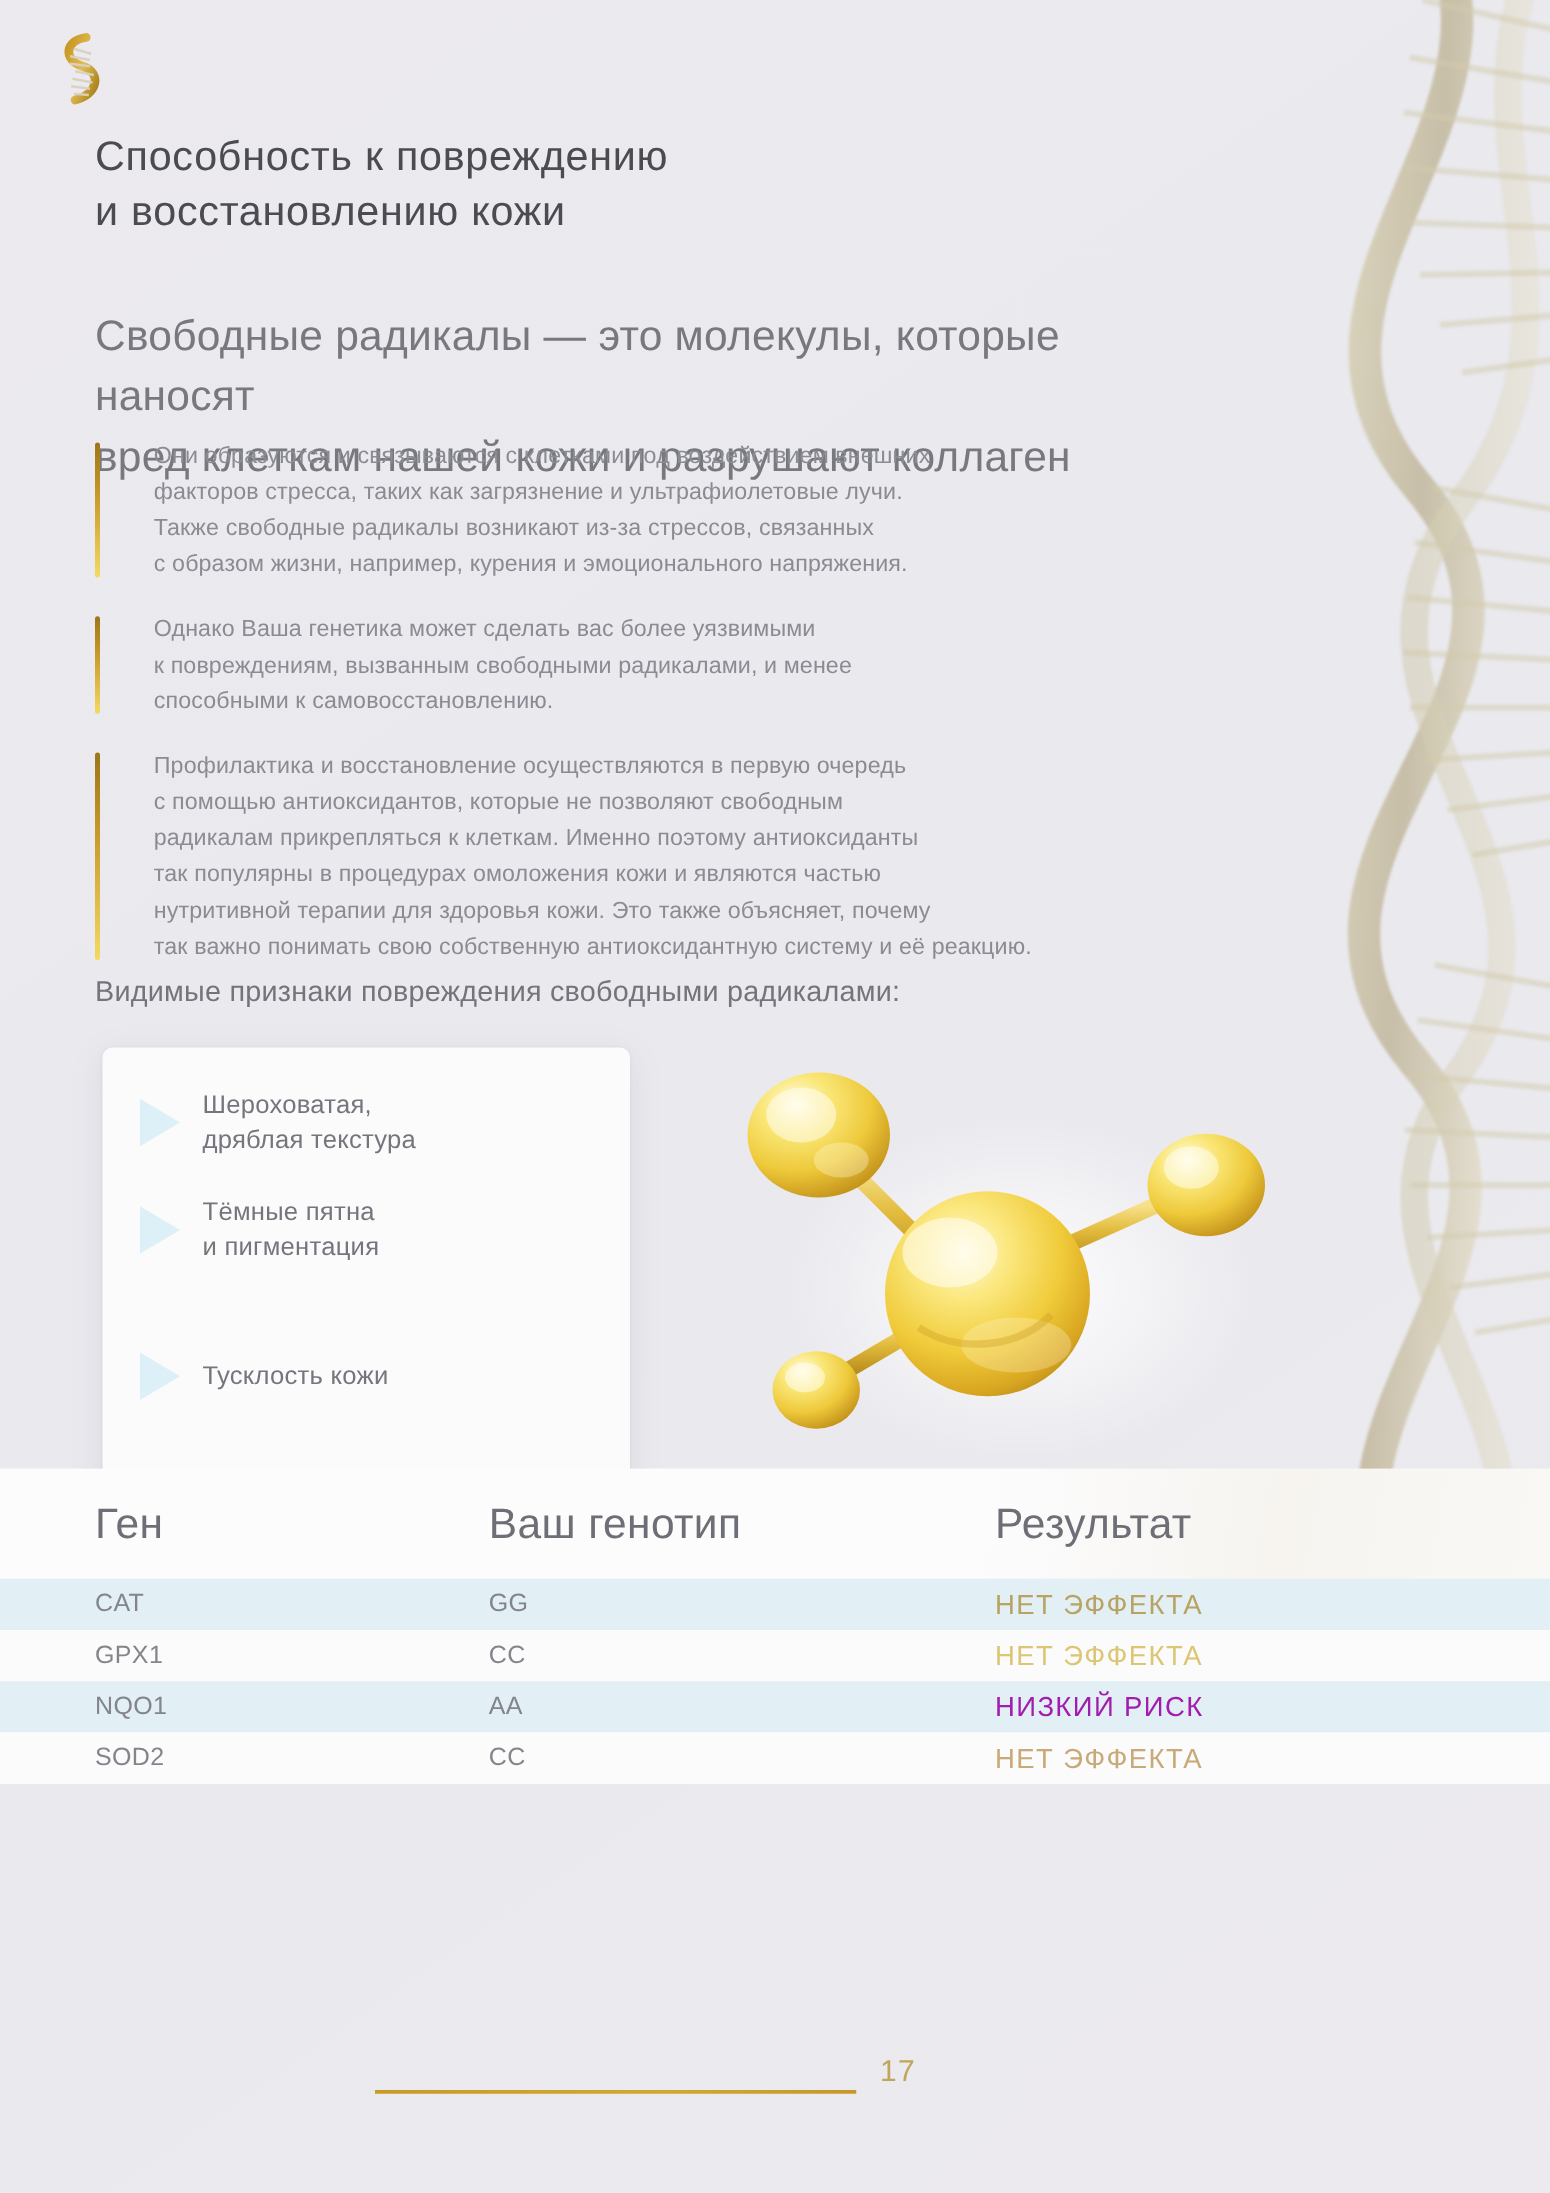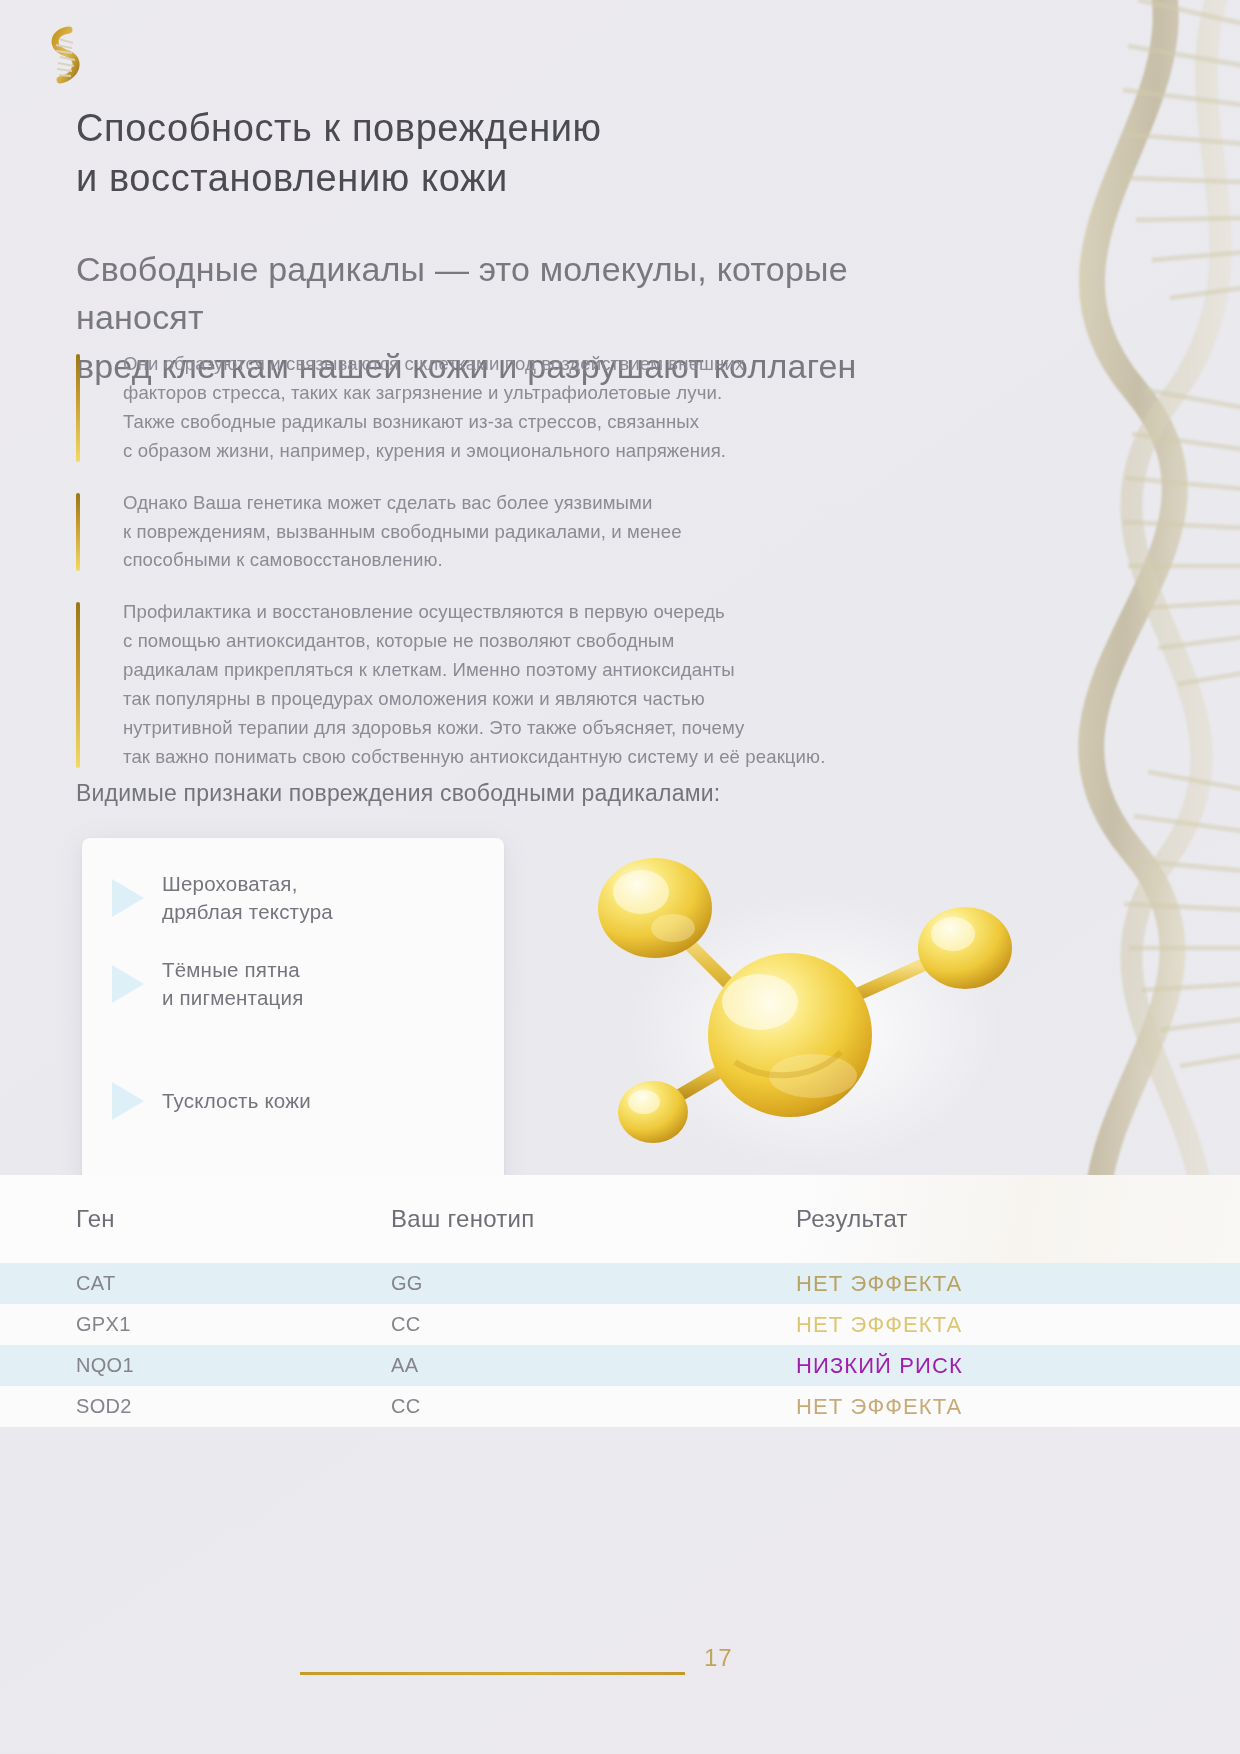--- a/index.html
+++ b/index.html
@@ -61,21 +61,21 @@
   .logo svg { display: block; width: 100%; height: 100%; }
 
   
   .content { position: absolute; left: 0; top: 0; width: 1240px; }
 
   h1.title {
     position: absolute;
     left: 76px;
     top: 103px;
     width: 880px;
-    font-size: 38px;
+    font-size: 33px;
     line-height: 1.32;
     font-weight: 300;
     letter-spacing: .6px;
     color: #4b4b52;
     white-space: pre-line;
   }
 
   .subtitle {
     position: absolute;
     left: 76px;
@@ -207,21 +207,21 @@
     display: flex;
     align-items: center;
     height: 41px;
     padding: 0 0 0 76px;
   }
 
   .trow.head {
     height: 88px;
     align-items: center;
   }
-  .trow.head .c { font-size: 24px; color: #6e6e77; font-weight: 300; letter-spacing: .3px; }
+  .trow.head .c { font-size: 34px; color: #6e6e77; font-weight: 300; letter-spacing: .3px; }
 
   .trow.alt { background: #e2eff5; }
   .trow.plain { background: #fbfbfb; }
 
   .c { font-weight: 300; letter-spacing: .3px; }
   .c1 { width: 315px; }
   .c2 { width: 405px; }
   .c3 { flex: 1; }
 
   .trow.body .c1,

